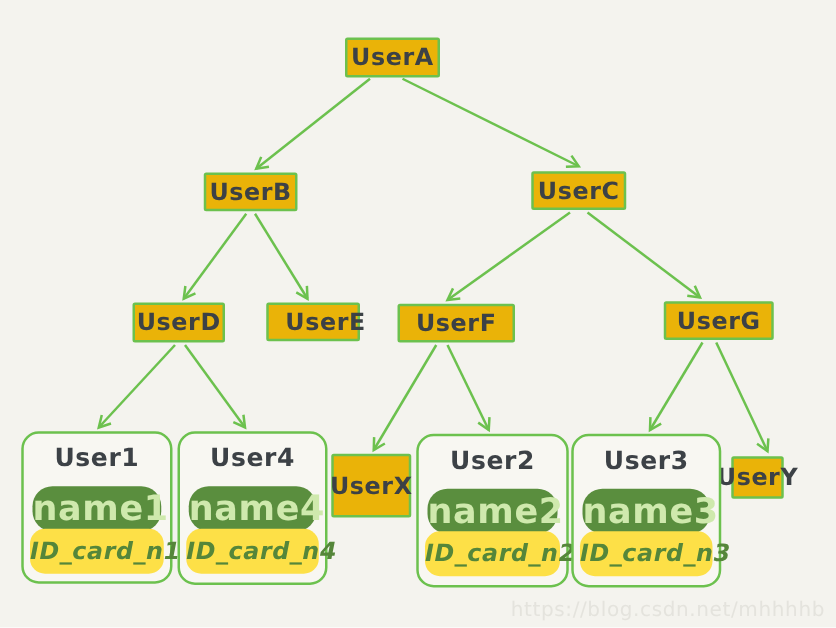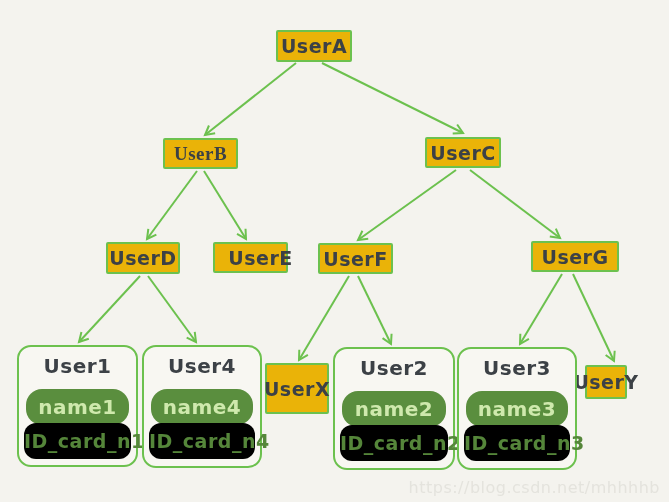--- a/index.html
+++ b/index.html
@@ -54,37 +54,38 @@
     color: #3c4146;
     font-size: 20px;
     font-weight: 700;
     letter-spacing: 0.5px;
   }
   .pill {
     margin: 0 7px;
     height: 36px;
     line-height: 36px;
     text-align: center;
-    font-size: 20px;
+    font-size: 28px;
     font-weight: 700;
     letter-spacing: 0.5px;
     white-space: nowrap;
   }
   .pill.dark {
     margin-top: 11px;
     background: #5a8e3e;
     color: #cfe9ad;
     border-radius: 16px;
   }
   .pill.light {
     margin: -2px 5px 0 5px;
-    background: #000000;
+    background: #fde047;
     color: #55863a;
     border-radius: 12px;
     font-size: 19px;
+    font-style: italic;
   }
   .watermark {
     position: absolute;
     right: 9px;
     bottom: 5px;
     font-size: 16px;
     color: #e4e3dd;
     letter-spacing: 0.5px;
   }
 </style>
@@ -110,37 +111,37 @@
     <line class="edge" x1="349" y1="276" x2="299" y2="360" marker-end="url(#arrowV)"></line>
     <line class="edge" x1="358" y1="276" x2="391" y2="344" marker-end="url(#arrowV)"></line>
     <line class="edge" x1="562" y1="274" x2="520" y2="344" marker-end="url(#arrowV)"></line>
     <line class="edge" x1="573" y1="274" x2="614" y2="361" marker-end="url(#arrowV)"></line>
   </svg>
 
   <div class="node" style="left:276px; top:30px; width:76px; height:32px;">
     <span>UserA</span>
   </div>
 
-  <div class="node" style="left:163px; top:138px; width:75px; height:31px;font-family:Liberation Serif, serif;">
+  <div class="node" style="left:163px; top:138px; width:75px; height:31px;">
     <span>UserB</span>
   </div>
 
   <div class="node" style="left:425px; top:137px; width:76px; height:31px;">
     <span>UserC</span>
   </div>
 
   <div class="node" style="left:106px; top:242px; width:74px; height:32px;">
     <span>UserD</span>
   </div>
 
   <div class="node" style="left:213px; top:242px; width:75px; height:31px;padding-left:20px;">
     <span>UserE</span>
   </div>
 
-  <div class="node" style="left:318px; top:243px; width:75px; height:31px;">
+  <div class="node" style="left:318px; top:243px; width:94px; height:31px;">
     <span>UserF</span>
   </div>
 
   <div class="node" style="left:531px; top:241px; width:88px; height:31px;">
     <span>UserG</span>
   </div>
 
   <div class="node" style="left:265px; top:363px; width:64px; height:51px;">
     <span>UserX</span>
   </div>

